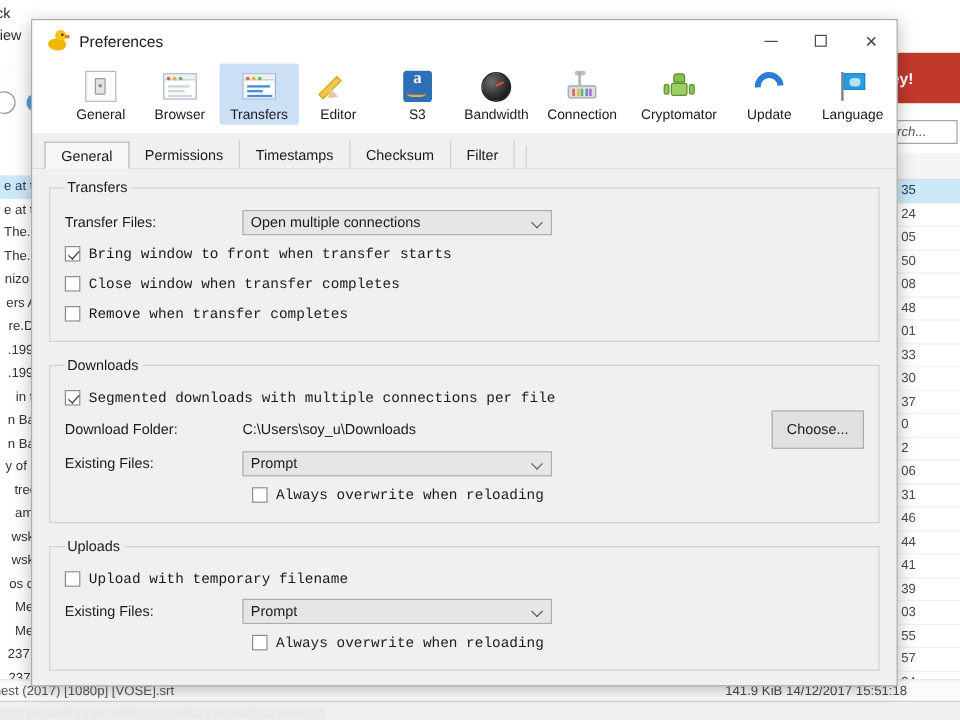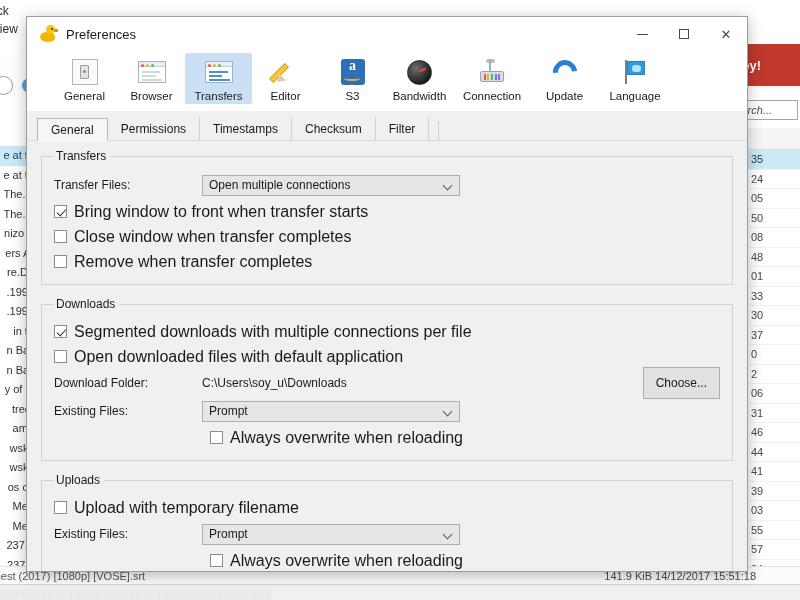--- a/index.html
+++ b/index.html
@@ -402,21 +402,21 @@
     position: relative;
   }
   .cbx.checked:after {
     content: "";
     position: absolute; left: 3.5px; top: 0.5px;
     width: 4px; height: 8px;
     border-right: 1.6px solid #2b2b2b;
     border-bottom: 1.6px solid #2b2b2b;
     transform: rotate(42deg);
   }
-  .chklabel { font-size: 16px; color: #1a1a1a; }
+  .chklabel { font-size: 12px; color: #1a1a1a; font-family: Liberation Mono, monospace; }
 
   .valuetext { font-size: 12px; color: #1a1a1a; }
   .btn {
     height: 23px; padding: 15px 12px;
     background: #e1e1e1; border: 1px solid #adadad;
     font-size: 12px; color: #1a1a1a;
     font-family: "Liberation Sans", sans-serif;
     display: flex; align-items: center; justify-content: center;
   }
   .spacer-flex { flex: 1 1 auto; }
@@ -599,20 +599,31 @@
               <u style="background:#e8b33c"></u>
             <u style="background:#5bb85b"></u>
               <u style="background:#4a90d9"></u>
             <u style="background:#b05bd4"></u>
           </span>
         </span>
       </div>
       <div class="tb-label">Connection</div>
     </div>
 
+    <div class="tb-item" style="width:86px">
+      <div class="tb-icon">
+        <span class="ic-crypt">
+          <span class="head"></span>
+            <span class="armL"></span>
+          <span class="armR"></span>
+            <span class="body"></span>
+        </span>
+      </div>
+      <div class="tb-label">Cryptomator</div>
+    </div>
 
     <div class="tb-item">
       <div class="tb-icon">
         <span class="ic-update">
             <span class="ring"></span>
           </span>
       </div>
       <div class="tb-label">Update</div>
     </div>
 
@@ -666,24 +677,20 @@
     </fieldset>
 
     <fieldset class="group">
       <legend>Downloads</legend>
 
       <div class="chkrow">
         <span class="cbx checked"></span>
         <span class="chklabel">Segmented downloads with multiple connections per file</span>
       </div>
 
-      <div class="chkrow">
-        <span class="cbx"></span>
-        <span class="chklabel">Open downloaded files with default application</span>
-      </div>
 
       <div class="row tall">
         <div class="lbl-right">Download Folder:</div>
         <div class="valuetext">C:\Users\soy_u\Downloads</div>
         <div class="spacer-flex"></div>
         <div class="btn">Choose...</div>
       </div>
 
       <div class="row tall">
         <div class="lbl-right">Existing Files:</div>

